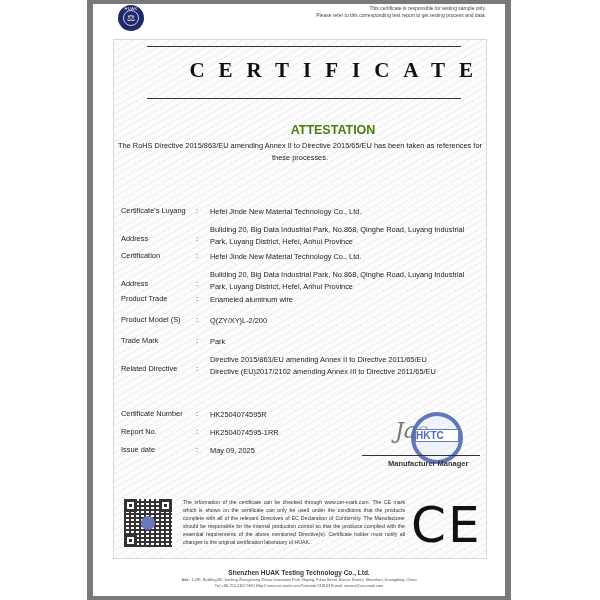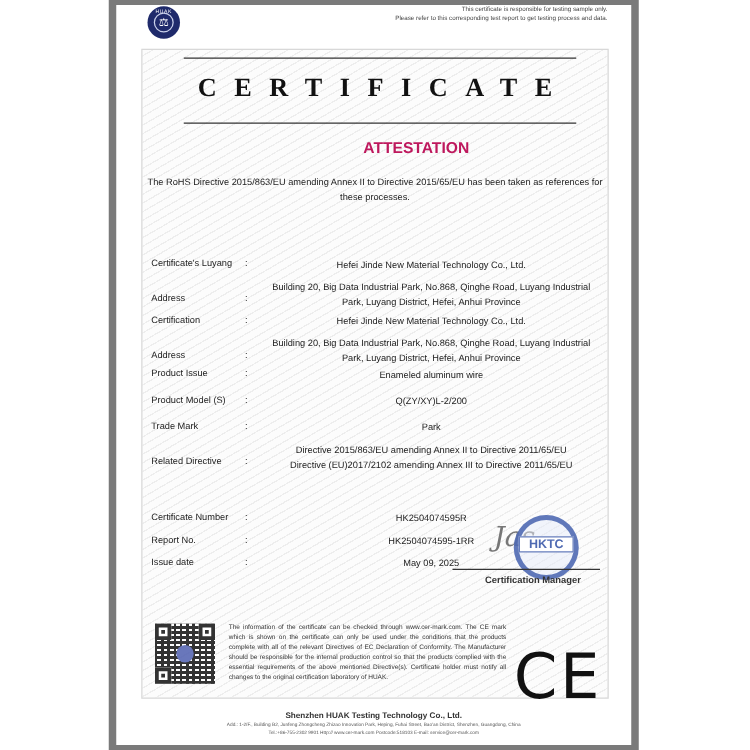--- a/index.html
+++ b/index.html
@@ -42,48 +42,48 @@
         -30deg,
         rgba(210,210,210,0.35) 0px, rgba(210,210,210,0.35) 1px,
         transparent 1px, transparent 6px);
     }
 
     .rule { position: absolute; height: 1px; background: #333; }
     .rule.top { left: 147px; top: 46px; width: 314px; }
     .rule.bottom { left: 147px; top: 98px; width: 314px; }
 
     .cert-title {
-      position: absolute; left: 113px; top: 58px; width: 374px; text-align: center;
+      position: absolute; left: 113px; top: 58px; width: 374px; text-align: right;
       font-family: "Liberation Serif", serif; font-weight: bold;
       font-size: 21px; letter-spacing: 14px; color: #111; padding-left: 14px;
     }
 
     .attest {
-      position: absolute; left: 113px; top: 112px; width: 440px; text-align: center;
-      font-weight: bold; font-size: 12.5px; line-height: 13px; color: #be185d;
+      position: absolute; left: 113px; top: 124px; width: 440px; text-align: center;
+      font-weight: bold; font-size: 12.5px; line-height: 13px; color: #4d7c0f;
     }
     .intro {
       position: absolute; left: 118px; top: 140px; width: 364px; text-align: center;
       font-size: 7.4px; line-height: 12px; color: #222;
     }
 
     .fields { position: absolute; left: 121px; top: 206px; width: 360px; }
     .field { position: absolute; left: 0; width: 360px; font-size: 7.4px; color: #222; }
     .field .label { position: absolute; left: 0; }
     .field .colon { position: absolute; left: 75px; }
-    .field .value { position: absolute; left: 89px; width: 270px; line-height: 11.5px; text-align: center; }
+    .field .value { position: absolute; left: 89px; width: 270px; line-height: 11.5px; }
     .sig-line { position: absolute; left: 362px; top: 455px; width: 118px; height: 1px; background: #333; }
     .sig-label { position: absolute; left: 388px; top: 459px; font-size: 7.5px; font-weight: bold; color: #333; }
     .stamp {
       position: absolute; left: 411px; top: 412px; width: 52px; height: 52px;
       border-radius: 50%; border: 4px solid rgba(60,90,170,0.8);
       background: rgba(230,235,250,0.5);
     }
     .stamp .st-text {
-      position: absolute; left: 0; top: 13px; width: 100%; text-align: center;
+      position: absolute; left: 0; top: 13px; width: 100%; text-align: left;
       font-size: 10px; font-weight: bold; color: rgba(60,90,170,0.9);
       border: 1px solid rgba(60,90,170,0.8); background: #fff;
     }
     .signature {
       position: absolute; left: 395px; top: 418px; font-family: "DejaVu Serif", serif;
       font-style: italic; font-size: 22px; color: #777;
     }
 
     .qr {
       position: absolute; left: 124px; top: 499px; width: 48px; height: 48px;
@@ -97,21 +97,21 @@
     .qr .f1 { left: 0; top: 0; } .qr .f2 { right: 0; top: 0; } .qr .f3 { left: 0; bottom: 0; }
     .qr .center-logo { position: absolute; left: 17px; top: 17px; width: 14px; height: 14px; border-radius: 50%; background: #5060b0; }
 
     .disclaimer {
       position: absolute; left: 183px; top: 498px; width: 222px;
       font-size: 5.2px; line-height: 8px; color: #333; text-align: justify;
     }
     .ce-mark {
       position: absolute; left: 411px; top: 500px; width: 70px; height: 50px;
       font-family: "DejaVu Sans", sans-serif; font-size: 50px; line-height: 50px;
-      color: #111; letter-spacing: 2px; font-weight: normal; margin-top: 16px;
+      color: #111; letter-spacing: 2px; font-weight: normal;
     }
 
     .footer-name {
       position: absolute; left: 93px; top: 569px; width: 412px; text-align: center;
       font-size: 6.5px; font-weight: bold; color: #333;
     }
     .footer-addr {
       position: absolute; left: 93px; top: 578px; width: 412px; text-align: center;
       font-size: 3.8px; line-height: 5.5px; color: #555;
     }
@@ -161,21 +161,21 @@
     <span class="label">Certification</span>
     <span class="colon">:</span>
     <span class="value">Hefei Jinde New Material Technology Co., Ltd.</span>
   </div>
   <div class="field" style="top:67px">
     <span class="label" style="top:6px">Address</span>
     <span class="colon" style="top:6px">:</span>
     <span class="value" style="top:-4px">Building 20, Big Data Industrial Park, No.868, Qinghe Road, Luyang Industrial Park, Luyang District, Hefei, Anhui Province</span>
   </div>
   <div class="field" style="top:88px">
-    <span class="label">Product Issue</span>
+    <span class="label">Product Trade</span>
     <span class="colon">:</span>
     <span class="value">Enameled aluminum wire</span>
   </div>
   <div class="field" style="top:109px">
     <span class="label">Product Model (S)</span>
     <span class="colon">:</span>
     <span class="value">Q(ZY/XY)L-2/200</span>
   </div>
   <div class="field" style="top:130px">
     <span class="label">Trade Mark</span>
@@ -204,21 +204,21 @@
     <span class="colon">:</span>
     <span class="value">May 09, 2025</span>
   </div>
 </div>
 
 <div class="signature">Jas</div>
 <div class="stamp">
   <div class="st-text">HKTC</div>
 </div>
 <div class="sig-line"></div>
-<div class="sig-label">Certification Manager</div>
+<div class="sig-label">Manufacturer Manager</div>
 
 <div class="qr">
   <div class="finder f1"></div>
   <div class="finder f2"></div>
   <div class="finder f3"></div>
   <div class="center-logo"></div>
 </div>
 
 <div class="disclaimer">The information of the certificate can be checked through www.cer-mark.com. The CE mark which is shown on the certificate can only be used under the conditions that the products complete with all of the relevant Directives of EC Declaration of Conformity. The Manufacturer should be responsible for the internal production control so that the products complied with the essential requirements of the above mentioned Directive(s). Certificate holder must notify all changes to the original certification laboratory of HUAK.</div>
 

